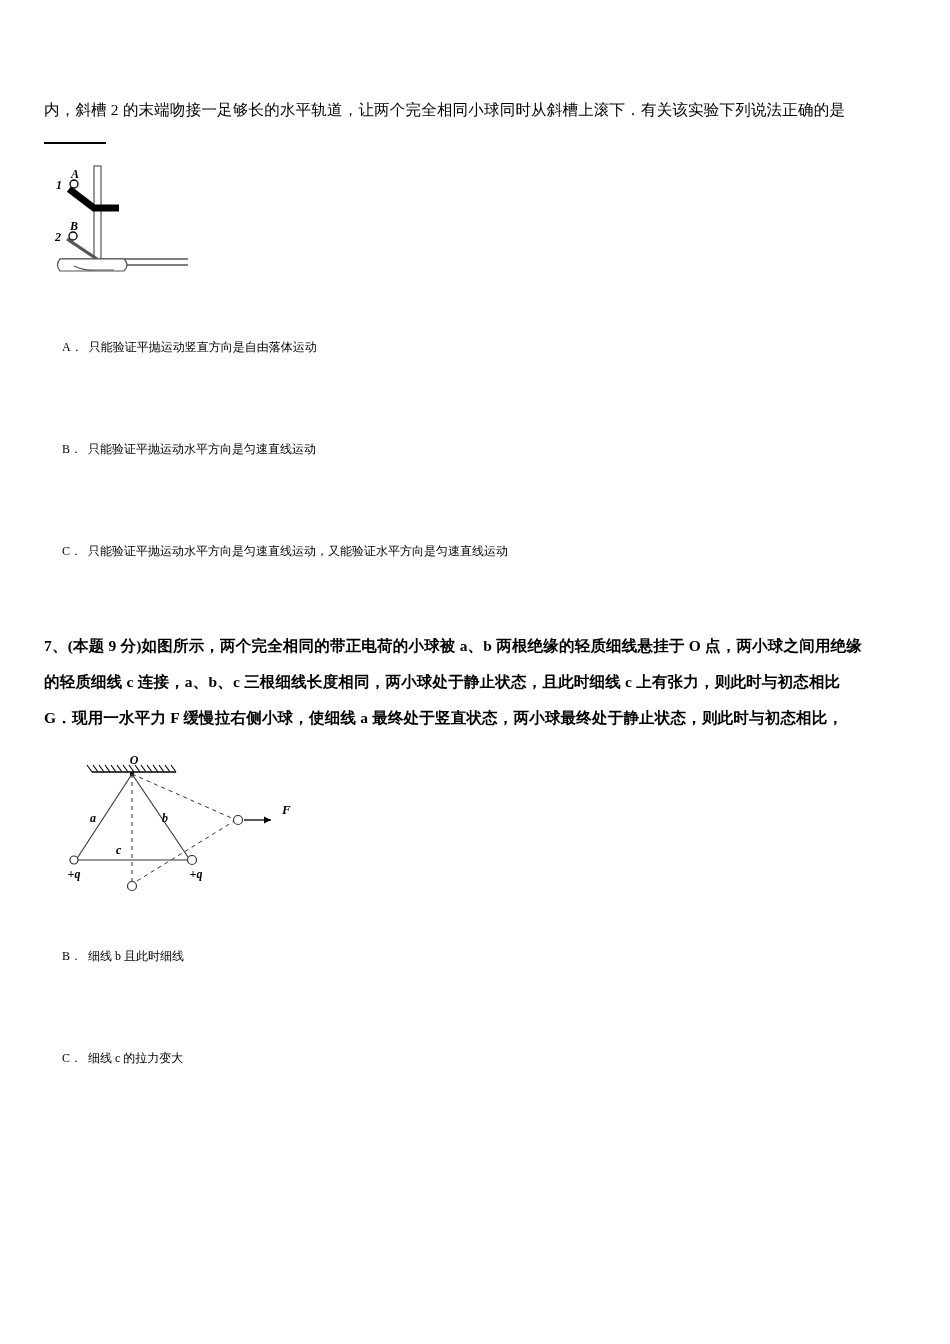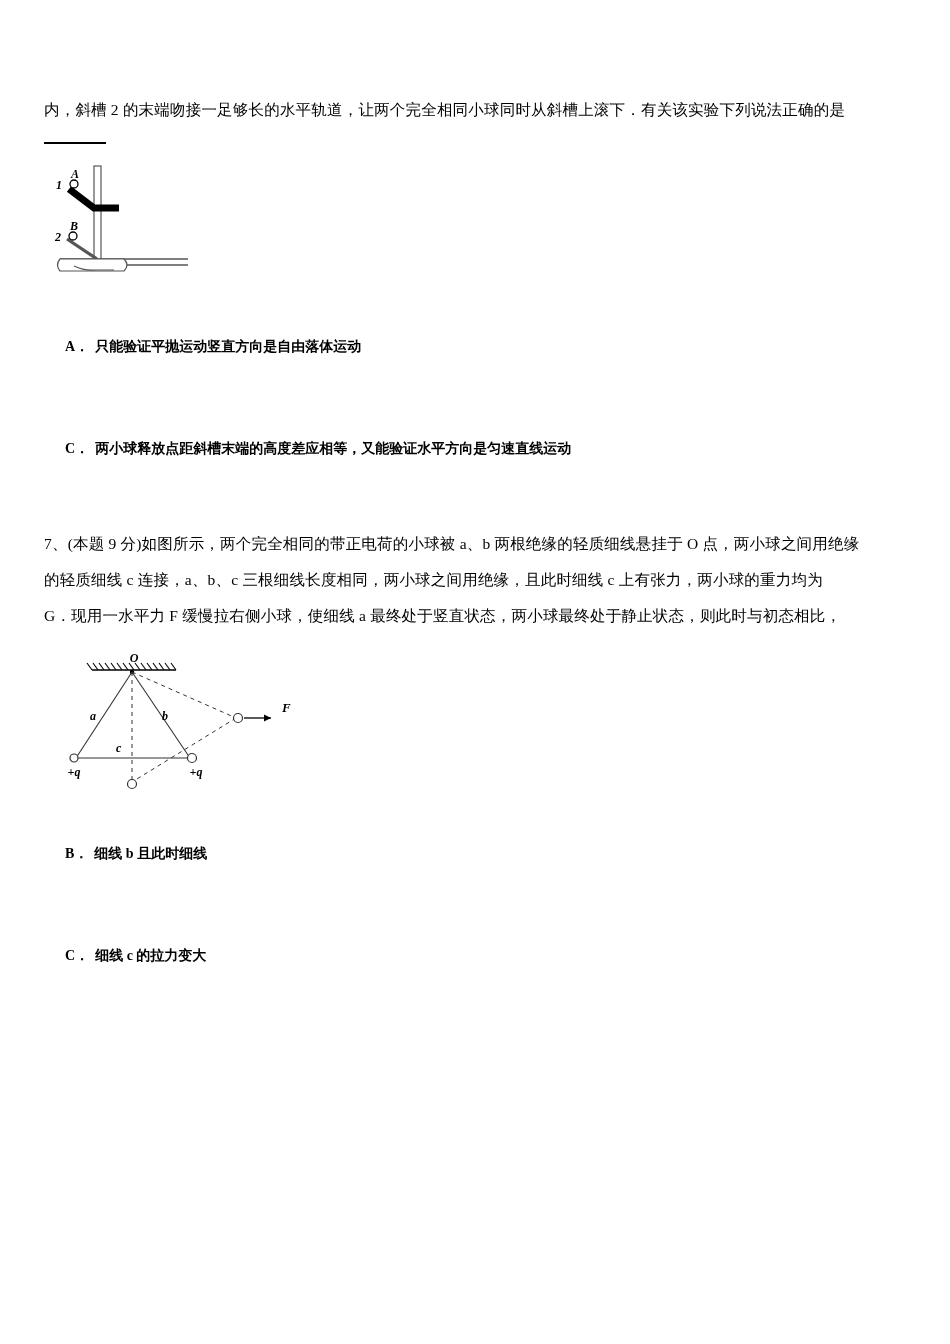--- a/index.html
+++ b/index.html
@@ -28,32 +28,32 @@
     top: 92px;
     width: 872px;
   }
   .qline {
     font-size: 15.5px;
     line-height: 36px;
     letter-spacing: 0.2px;
     text-align: justify;
     white-space: pre-wrap;
   }
-  .qline.bold { font-weight: normal; }
+  .qline.bold { font-weight: bold; }
   .blank-underline {
     width: 62px;
     height: 0;
     border-bottom: 2.5px solid #000;
     margin-top: 14px;
     margin-bottom: 4px;
   }
   .opt {
-    font-size: 14px;
+    font-size: 12px;
     line-height: 34px;
-    font-weight: bold;
+    font-weight: normal;
     margin: 0;
     white-space: pre-wrap;
   }
   .opt .lbl { margin-right: 6px; }
   .spacer-md { height: 26px; }
 
   
   .fig1 { position: relative; height: 120px; margin: 18px 0 14px 8px; }
 
   
@@ -98,27 +98,30 @@
 
         <path d="M 8,97 q -5,6 0,12 L 72,109 q 6,-6 0,-12 Z" fill="#ffffff" stroke="#555" stroke-width="1.2"></path>
         <path d="M 22,104 q 10,5 22,4 L 62,108" fill="none" stroke="#555" stroke-width="1.1"></path>
       </svg>
     </div>
 
     <div class="opt">
       <span class="lbl">A．</span><span>只能验证平抛运动竖直方向是自由落体运动</span>
     </div>
     <div class="opt">
-      <span class="lbl">C．</span><span>两小球释放点距斜槽末端的高度差应相等，又能验证水平方向是匀速直线运动</span>
+      <span class="lbl">B．</span><span>只能验证平抛运动水平方向是匀速直线运动</span>
+    </div>
+    <div class="opt">
+      <span class="lbl">C．</span><span>只能验证平抛运动水平方向是匀速直线运动，又能验证水平方向是匀速直线运动</span>
     </div>
 
     <div class="spacer-md"></div>
 
     <div class="qline bold">7、(本题 9 分)如图所示，两个完全相同的带正电荷的小球被 a、b 两根绝缘的轻质细线悬挂于 O 点，两小球之间用绝缘</div>
-    <div class="qline bold">的轻质细线 c 连接，a、b、c 三根细线长度相同，两小球之间用绝缘，且此时细线 c 上有张力，两小球的重力均为</div>
+    <div class="qline bold">的轻质细线 c 连接，a、b、c 三根细线长度相同，两小球处于静止状态，且此时细线 c 上有张力，则此时与初态相比</div>
     <div class="qline bold">G．现用一水平力 F 缓慢拉右侧小球，使细线 a 最终处于竖直状态，两小球最终处于静止状态，则此时与初态相比，</div>
 
     <div class="fig2">
       <svg width="260" height="145" viewBox="0 0 260 145">
 
         <line x1="28" y1="22" x2="112" y2="22" stroke="#000" stroke-width="1.6"></line>
 
         <g stroke="#000" stroke-width="1.1">
           <line x1="28" y1="22" x2="23" y2="15"></line>
           <line x1="34" y1="22" x2="29" y2="15"></line>

